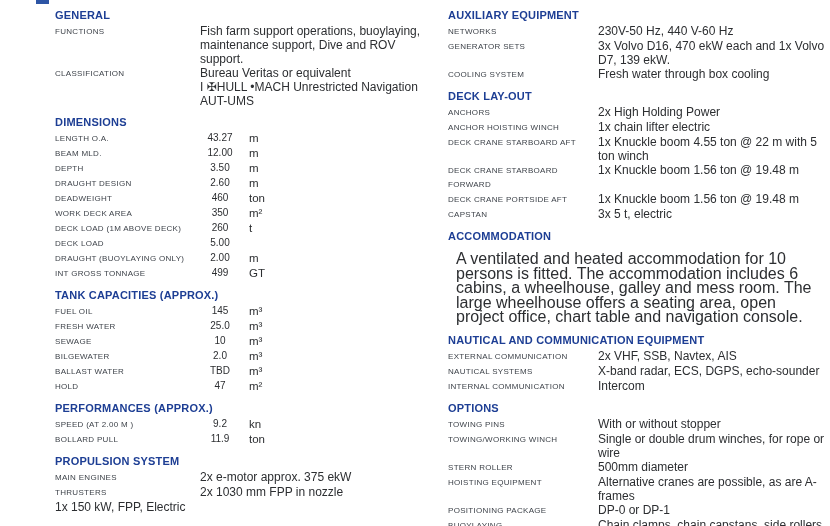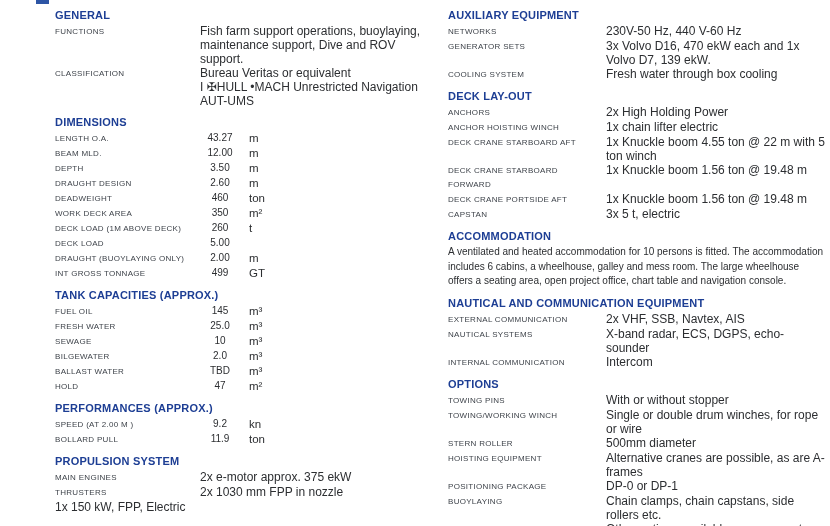--- a/index.html
+++ b/index.html
@@ -20,42 +20,42 @@
   .col-right{left:448px;width:378px;}
   section{margin:0;}
   section + section{margin-top:7px;}
   .sec-title{
     margin:0 0 1px 0;
     font-size:11px;line-height:15px;font-weight:bold;
     color:#1d3e94;letter-spacing:0.2px;
   }
   .row{display:grid;align-items:start;}
   .row-text{grid-template-columns:145px 1fr;}
-  .col-right .row-text{grid-template-columns:150px 1fr;gap:8px;}
+  .col-right .row-text{grid-template-columns:150px 1fr;}
   .row-num{grid-template-columns:145px 40px 1fr;}
   .lbl{
     font-size:8px;line-height:14px;letter-spacing:0.3px;
     color:#3e434a;white-space:pre-line;
     padding-top:1px;
   }
   .val{
     font-size:12px;line-height:14px;
     color:#2c2e31;white-space:pre-line;
   }
   .num{
     font-size:10px;line-height:14px;
     color:#2c2e31;text-align:center;
   }
   .unit{
     font-size:11.5px;line-height:14px;
     color:#2c2e31;padding-left:9px;
   }
   .para{
-    font-size:10px;line-height:14.5px;
-    color:#2c2e31;margin:0;
+    font-size:16px;line-height:14.5px;
+    color:#2c2e31;margin:8px;
   }
 </style>
 </head>
 <body>
 
 <div class="corner-mark"></div>
 
 <div class="col col-left">
 
   <section>

